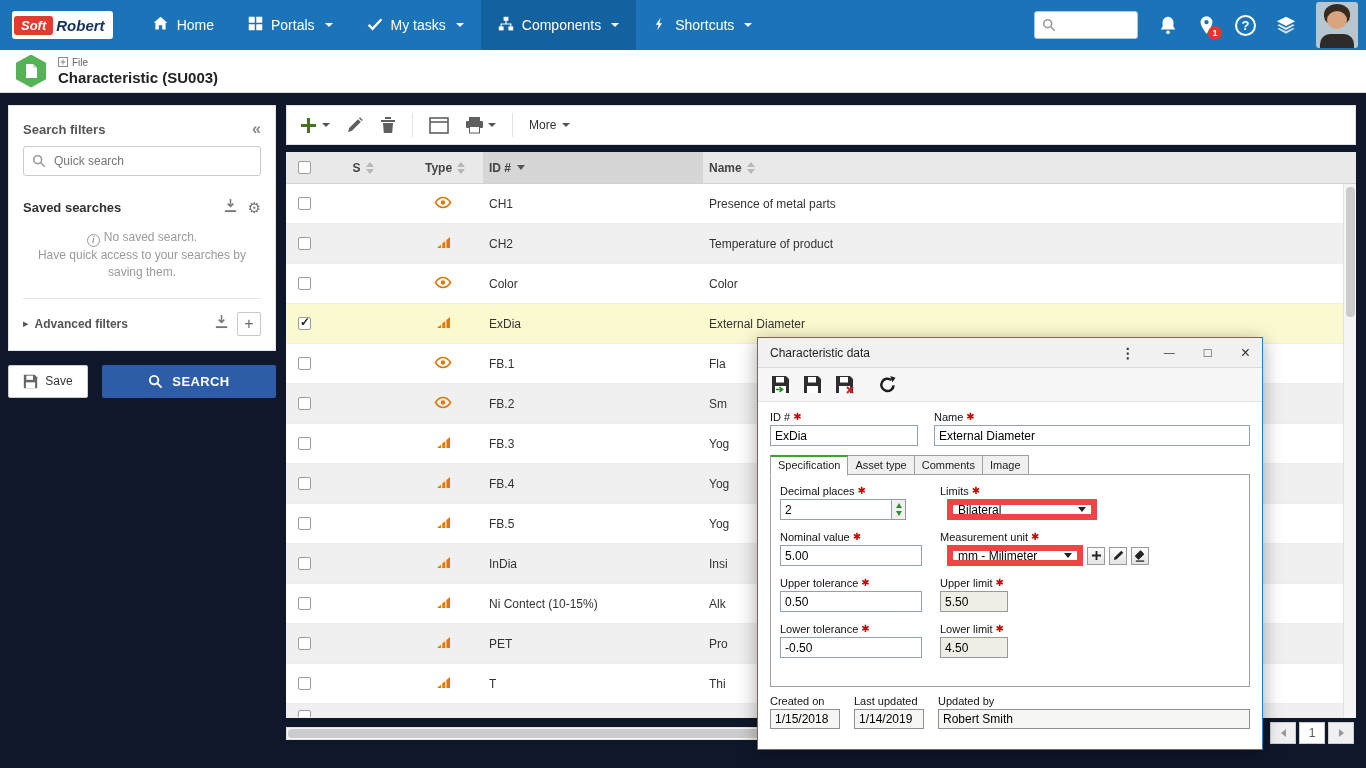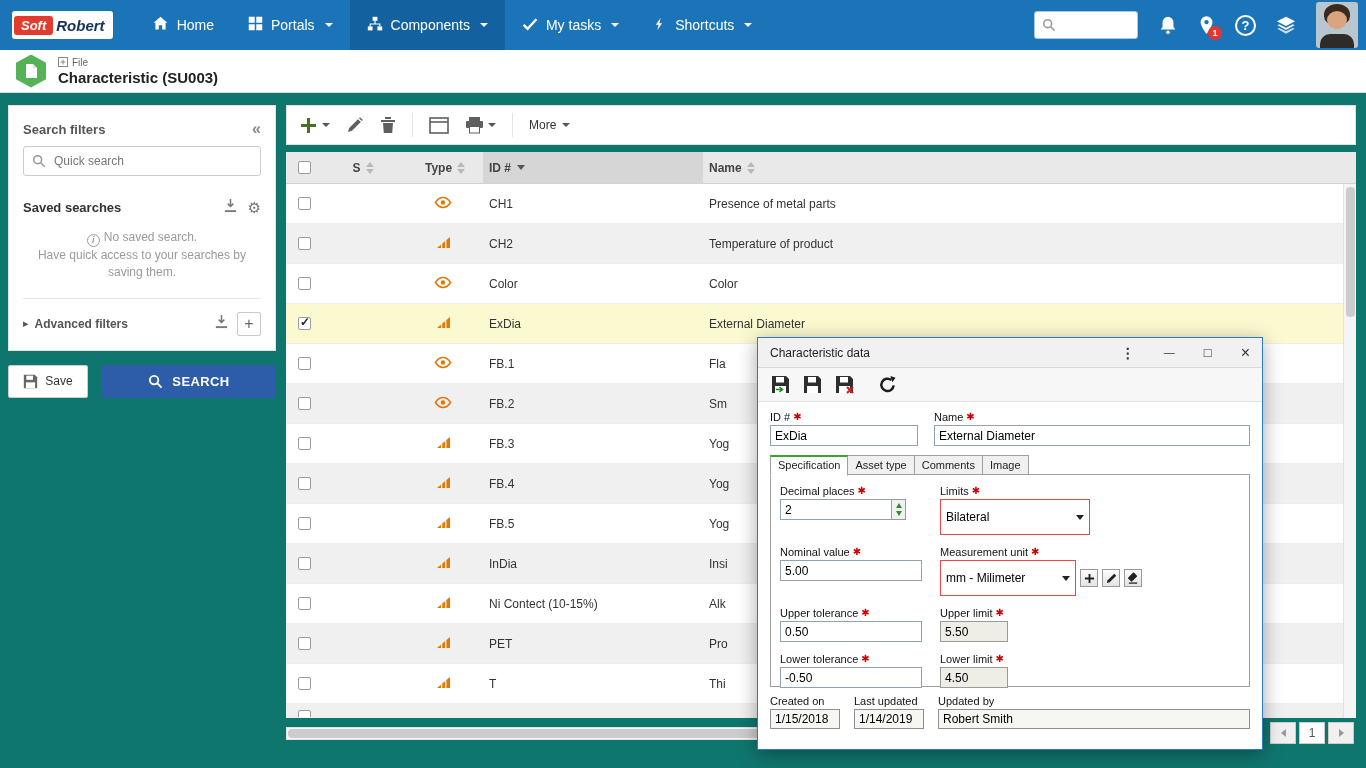--- a/index.html
+++ b/index.html
@@ -1,18 +1,18 @@
 <!DOCTYPE html>
 <html><head>
 <meta charset="utf-8">
 <style>
   * { box-sizing: border-box; }
   body { margin:0; }
   .page { position:relative; width:1366px; height:768px; overflow:hidden;
-          background:#0f766e; font-family:"Liberation Sans", sans-serif; }
+          background:#0f172a; font-family:"Liberation Sans", sans-serif; }
 
   
   .navbar { height:50px; background:#1b74b8; display:flex; align-items:center; }
   .logo { display:flex; align-items:center; background:#fff; border-radius:3px;
           margin-left:12px; height:28px; padding:2px 8px 2px 2px; cursor:pointer; }
   .logo-soft { background:#e23c30; color:#fff; font-style:italic; font-weight:bold;
                font-size:13px; padding:2px 7px; border-radius:3px; }
   .logo-expert { color:#16325c; font-style:italic; font-weight:bold; font-size:15px; margin-left:3px; }
   .nav-items { display:flex; height:100%; margin-left:22px; }
   .nav-item { display:flex; align-items:center; gap:8px; padding:0 17px; color:#fff;
@@ -172,22 +172,22 @@
   .fcr { flex:1; }
   .inp-s { width:112px; }
   .inp-m { width:142px; }
   .spin-wrap { display:flex; }
   .spinner { width:14px; height:21px; border:1px solid #999; border-left:none; background:#f1f1f1;
              display:flex; flex-direction:column; align-items:center; justify-content:center; gap:3px; cursor:pointer; }
   .sp-up { width:0; height:0; border-left:3.5px solid transparent; border-right:3.5px solid transparent;
            border-bottom:5px solid #2f8f2f; }
   .sp-dn { width:0; height:0; border-left:3.5px solid transparent; border-right:3.5px solid transparent;
            border-top:5px solid #2f8f2f; }
-  .select { height:21px; border:1px solid #ef4444; background:#fff; display:flex; align-items:center;
-            justify-content:space-between; font-size:12px; padding:17px 5px; cursor:pointer; }
+  .select { height:21px; border:6px solid #ef4444; background:#fff; display:flex; align-items:center;
+            justify-content:space-between; font-size:12px; padding:4px 5px; cursor:pointer;margin-left:7px; }
   .sel-limits { width:150px; }
   .sel-unit { width:136px; }
   .sel-arrow { width:0; height:0; border-left:4px solid transparent; border-right:4px solid transparent;
                border-top:5px solid #222; margin-left:6px; }
   .unit-row { display:flex; align-items:center; gap:4px; }
   .mini-btn { width:18px; height:18px; border:1px solid #9a9a9a; background:linear-gradient(#fdfdfd,#e3e3e3);
               display:flex; align-items:center; justify-content:center; cursor:pointer; }
   .inp-dis { width:68px; height:21px; background:#eeeee6; border:1px solid #9a9a9a; font-size:12px;
              padding:1px 4px; font-family:inherit; }
   .dlg-footer { display:flex; gap:14px; margin-top:8px; }
@@ -219,37 +219,37 @@
               <g fill="#fff">
                 <rect x="1" y="1" width="8" height="8"></rect>
                 <rect x="11" y="1" width="8" height="8"></rect>
                 <rect x="1" y="11" width="8" height="8"></rect>
                 <rect x="11" y="11" width="8" height="8"></rect>
               </g>
             </svg></span>
         <span>Portals</span>
         <span class="caret"></span>
       </div>
+      <div class="nav-item">
+        <span><svg width="16" height="16" viewBox="0 0 20 20">
+              <path fill="none" stroke="#fff" stroke-width="3" d="M2 11l5 5L18 4"></path>
+            </svg></span>
+        <span>My tasks</span>
+        <span class="caret"></span>
+      </div>
       <div class="nav-item active">
         <span><svg width="16" height="16" viewBox="0 0 20 20">
               <g fill="#fff">
                 <rect x="7" y="1" width="6" height="5"></rect>
                 <rect x="1" y="13" width="6" height="5"></rect>
                 <rect x="13" y="13" width="6" height="5"></rect>
               </g>
               <path stroke="#fff" stroke-width="1.5" fill="none" d="M10 6v4M10 10H4v3M10 10h6v3"></path>
             </svg></span>
         <span>Components</span>
-        <span class="caret"></span>
-      </div>
-      <div class="nav-item">
-        <span><svg width="16" height="16" viewBox="0 0 20 20">
-              <path fill="none" stroke="#fff" stroke-width="3" d="M2 11l5 5L18 4"></path>
-            </svg></span>
-        <span>My tasks</span>
         <span class="caret"></span>
       </div>
       <div class="nav-item">
         <span><svg width="14" height="16" viewBox="0 0 20 20">
               <path fill="#fff" d="M11 1 4 11h4l-2 8 7-10H9z"></path>
             </svg></span>
         <span>Shortcuts</span>
         <span class="caret"></span>
       </div>
     </nav>

